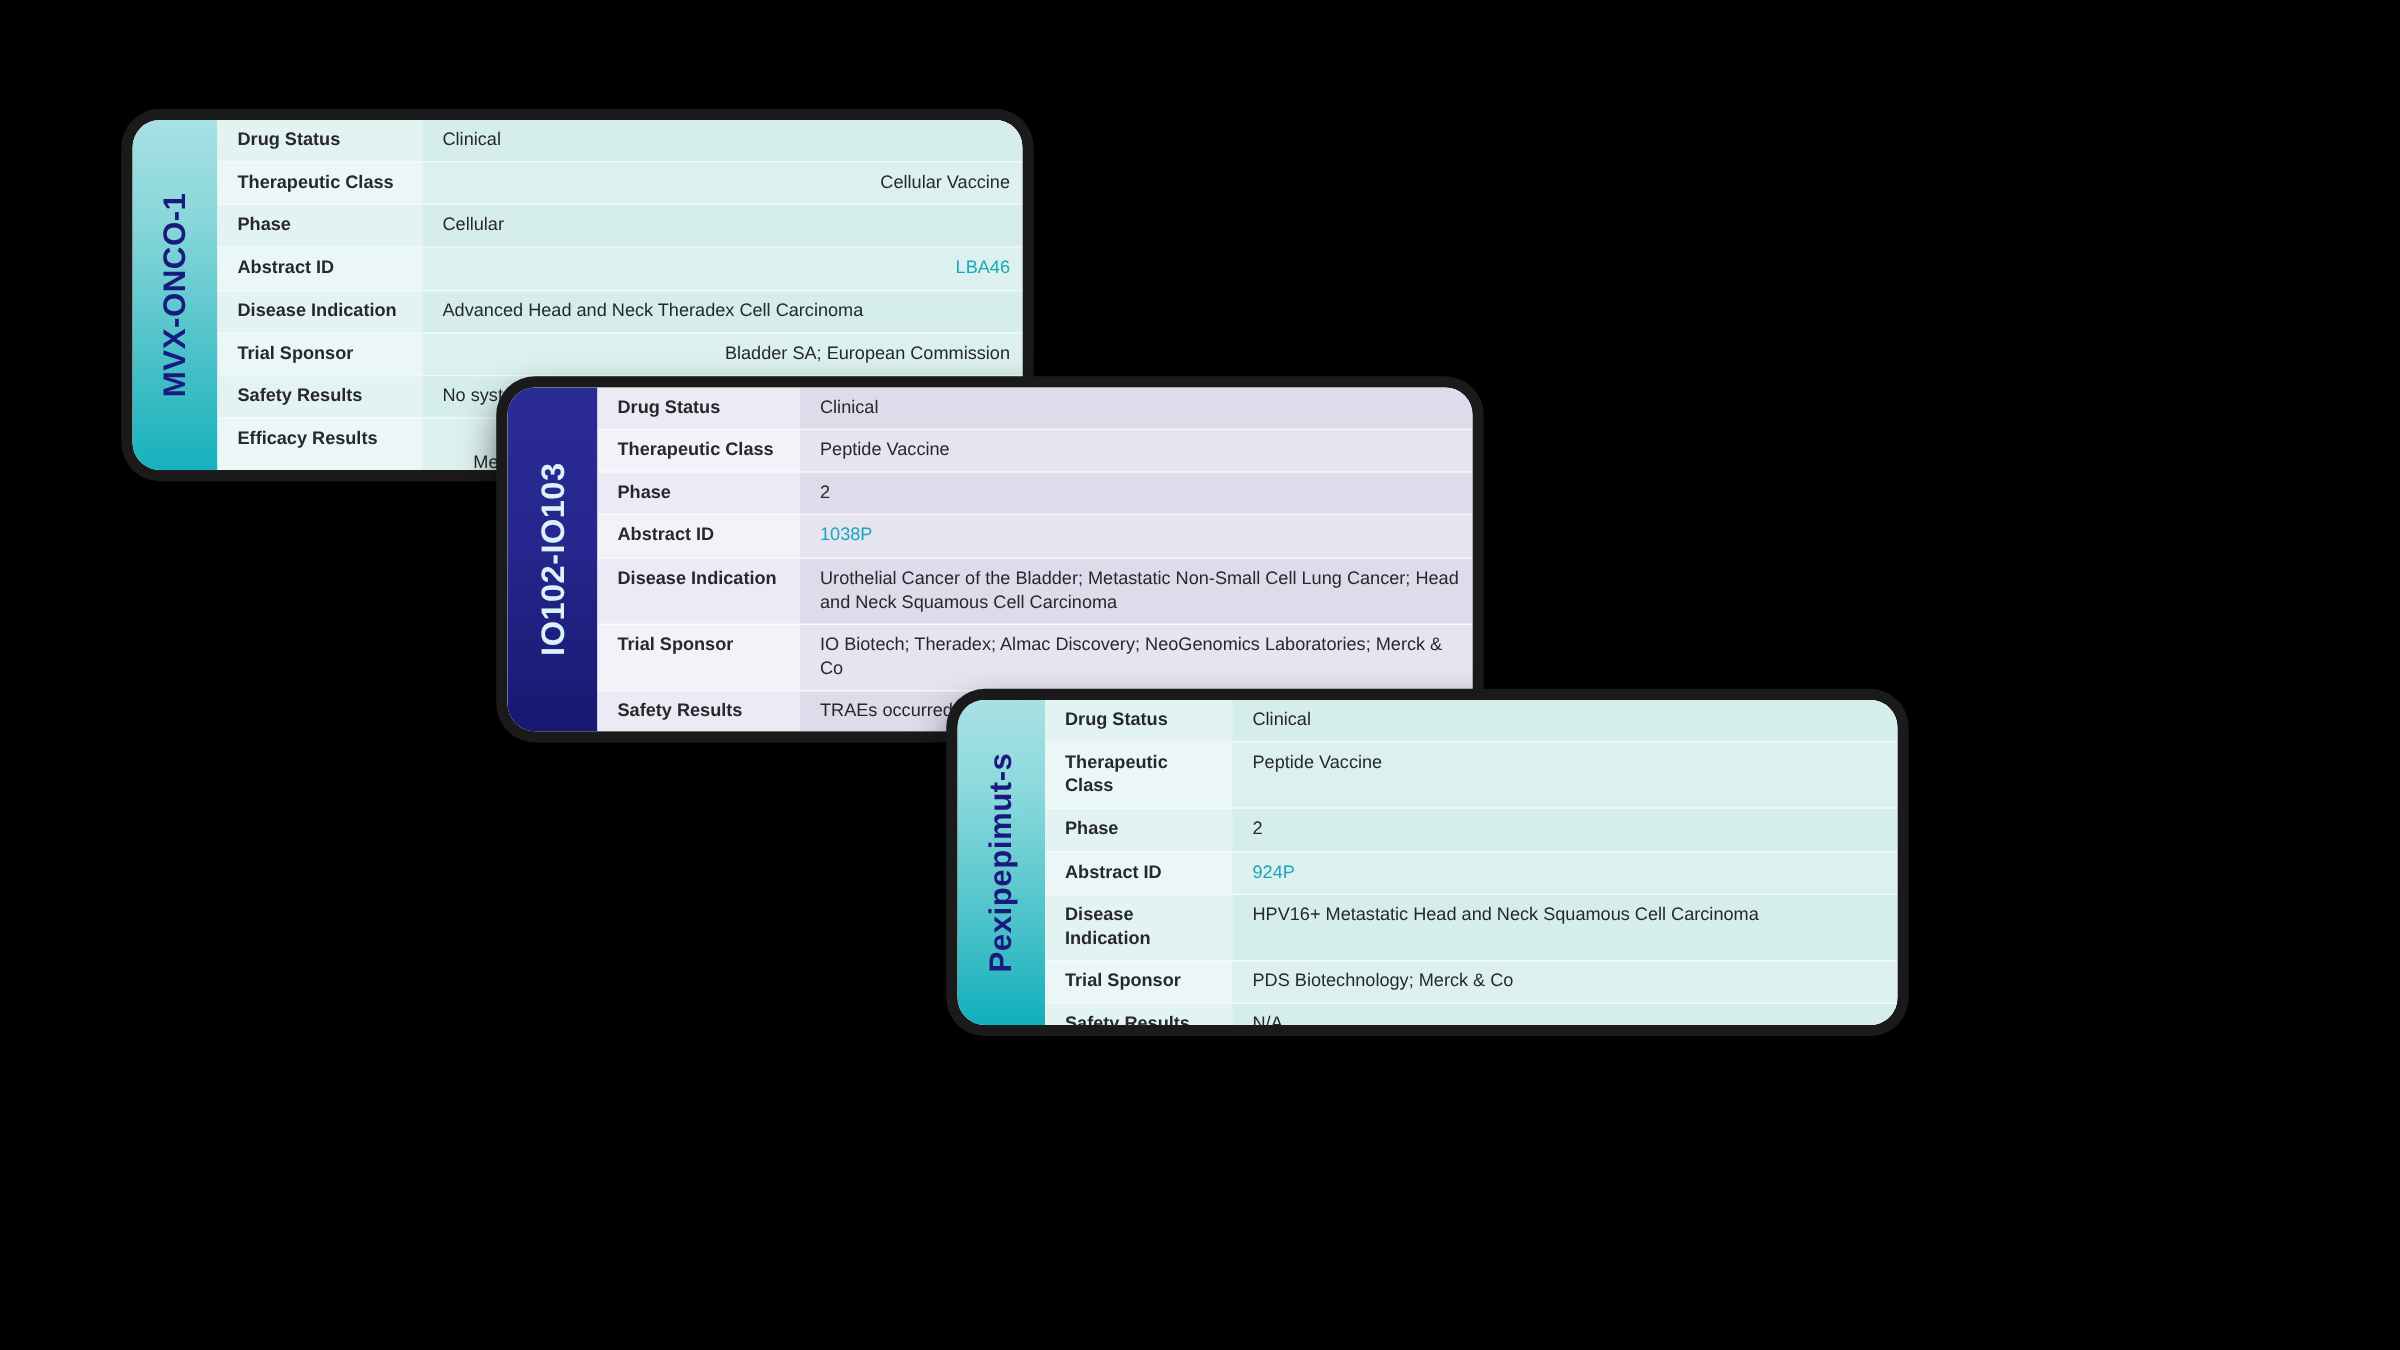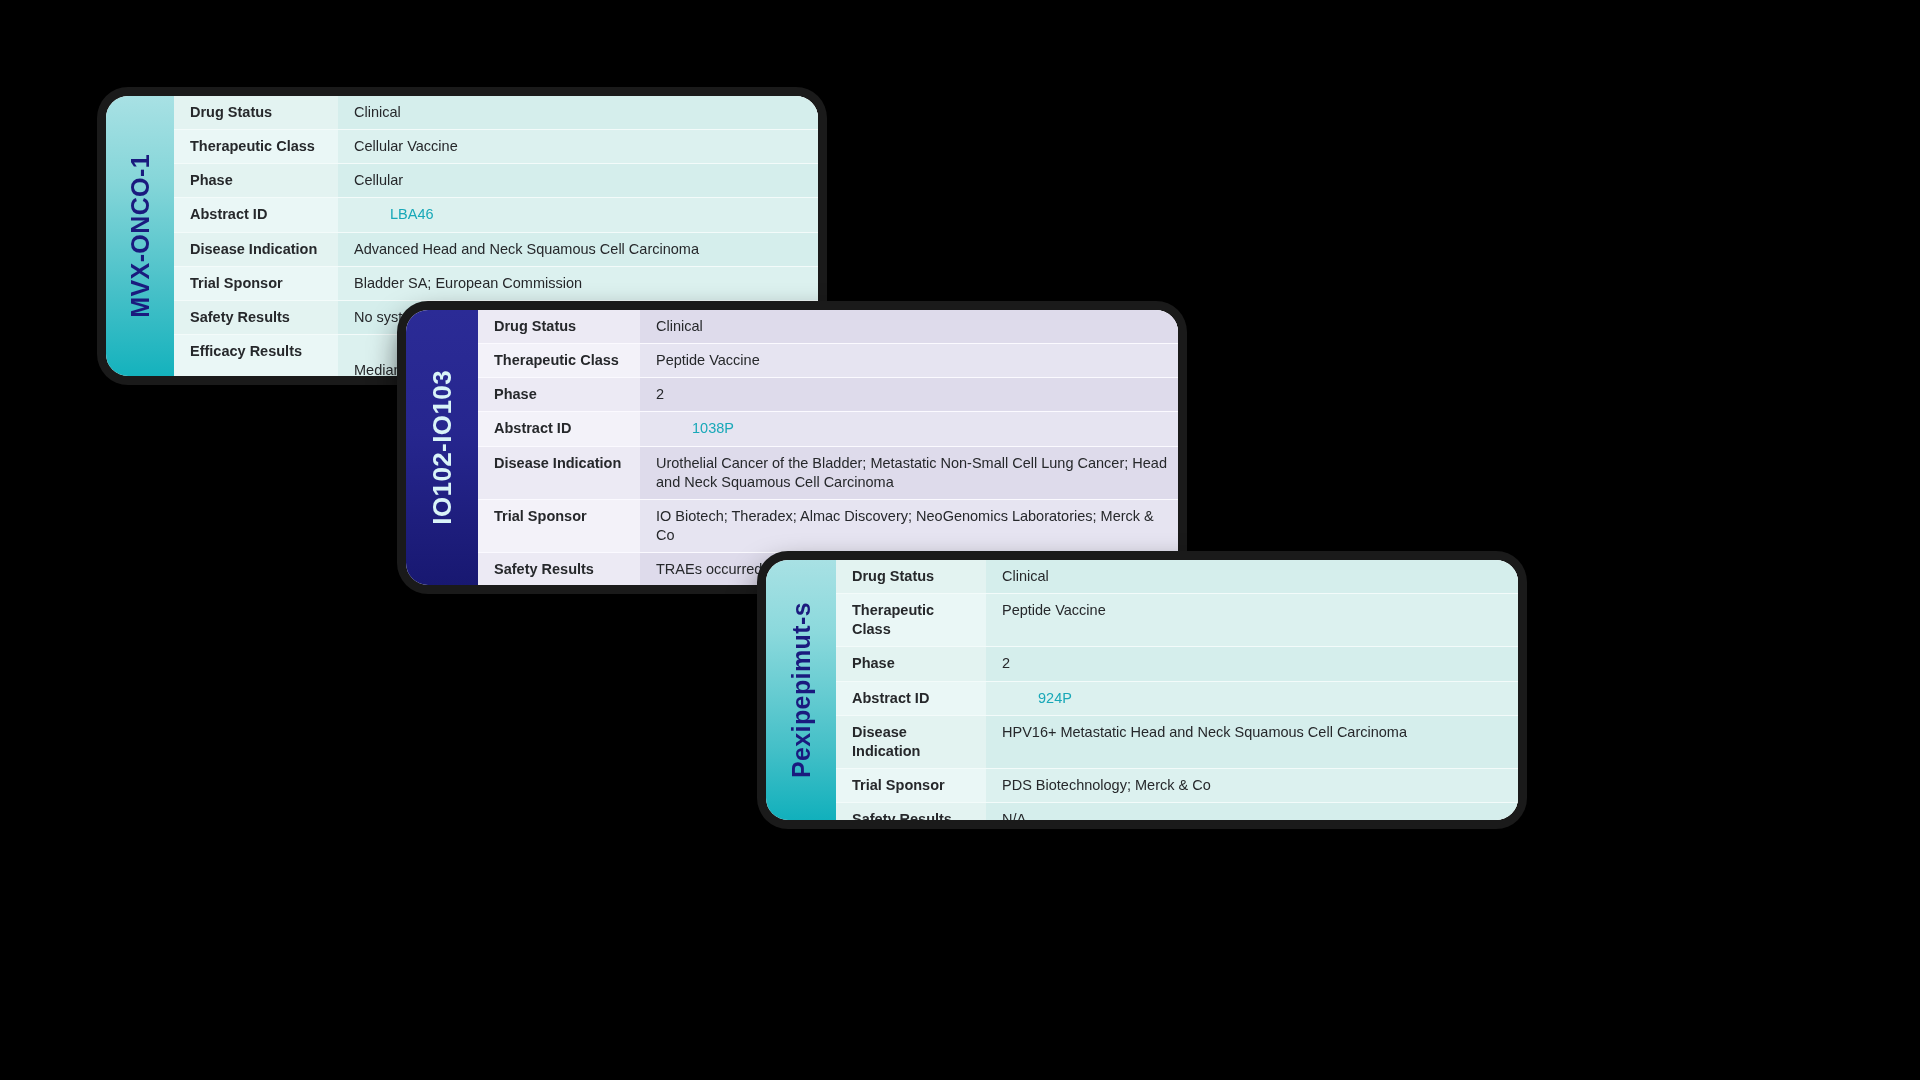--- a/index.html
+++ b/index.html
@@ -69,21 +69,20 @@
   }
 
   td.k {
     font-weight: bold;
     color: #1d1f22;
     white-space: nowrap;
   }
 
   .link {
     color: #18a8b8;
-    margin-left: 36px;
   }
 
   
   #card1 {
     left: 106px;
     top: 96px;
     width: 712px;
     height: 280px;
   }
   #card1 .card-tab {
@@ -93,21 +92,21 @@
   #card1 .card-tab-label {
     color: #1a1a7e;
     font-size: 25px;
   }
   #card1 .card-body { background: #e9f6f5; }
   #card1 table.spec { width: 100%; }
   #card1 col.kcol { width: 164px; }
   #card1 td.k { background: #e3f3f1; }
   #card1 td.v { background: #d5eeec; }
   #card1 tr.alt td.k { background: #eaf7f6; }
-  #card1 tr.alt td.v { background: #dcf1ef; }
+  #card1 tr.alt td.v { background: #dcf1ef; text-align: right; }
   #card1 td { border-bottom: 1px solid #f3fbfa; }
 
   
   #card2 {
     left: 406px;
     top: 310px;
     width: 772px;
     height: 275px;
   }
   #card2 .card-tab {
@@ -177,21 +176,21 @@
           <tr>
             <td class="k">Phase</td>
             <td class="v">Cellular</td>
           </tr>
           <tr class="alt">
             <td class="k">Abstract ID</td>
             <td class="v"><span class="link">LBA46</span></td>
           </tr>
           <tr>
             <td class="k">Disease Indication</td>
-            <td class="v">Advanced Head and Neck Squamous Cell Carcinoma</td>
+            <td class="v">Advanced Head and Neck Theradex Cell Carcinoma</td>
           </tr>
           <tr class="alt">
             <td class="k">Trial Sponsor</td>
             <td class="v">Bladder SA; European Commission</td>
           </tr>
           <tr>
             <td class="k">Safety Results</td>
             <td class="v">No systemic AEs related to therapy were reported.</td>
           </tr>
           <tr class="alt">

